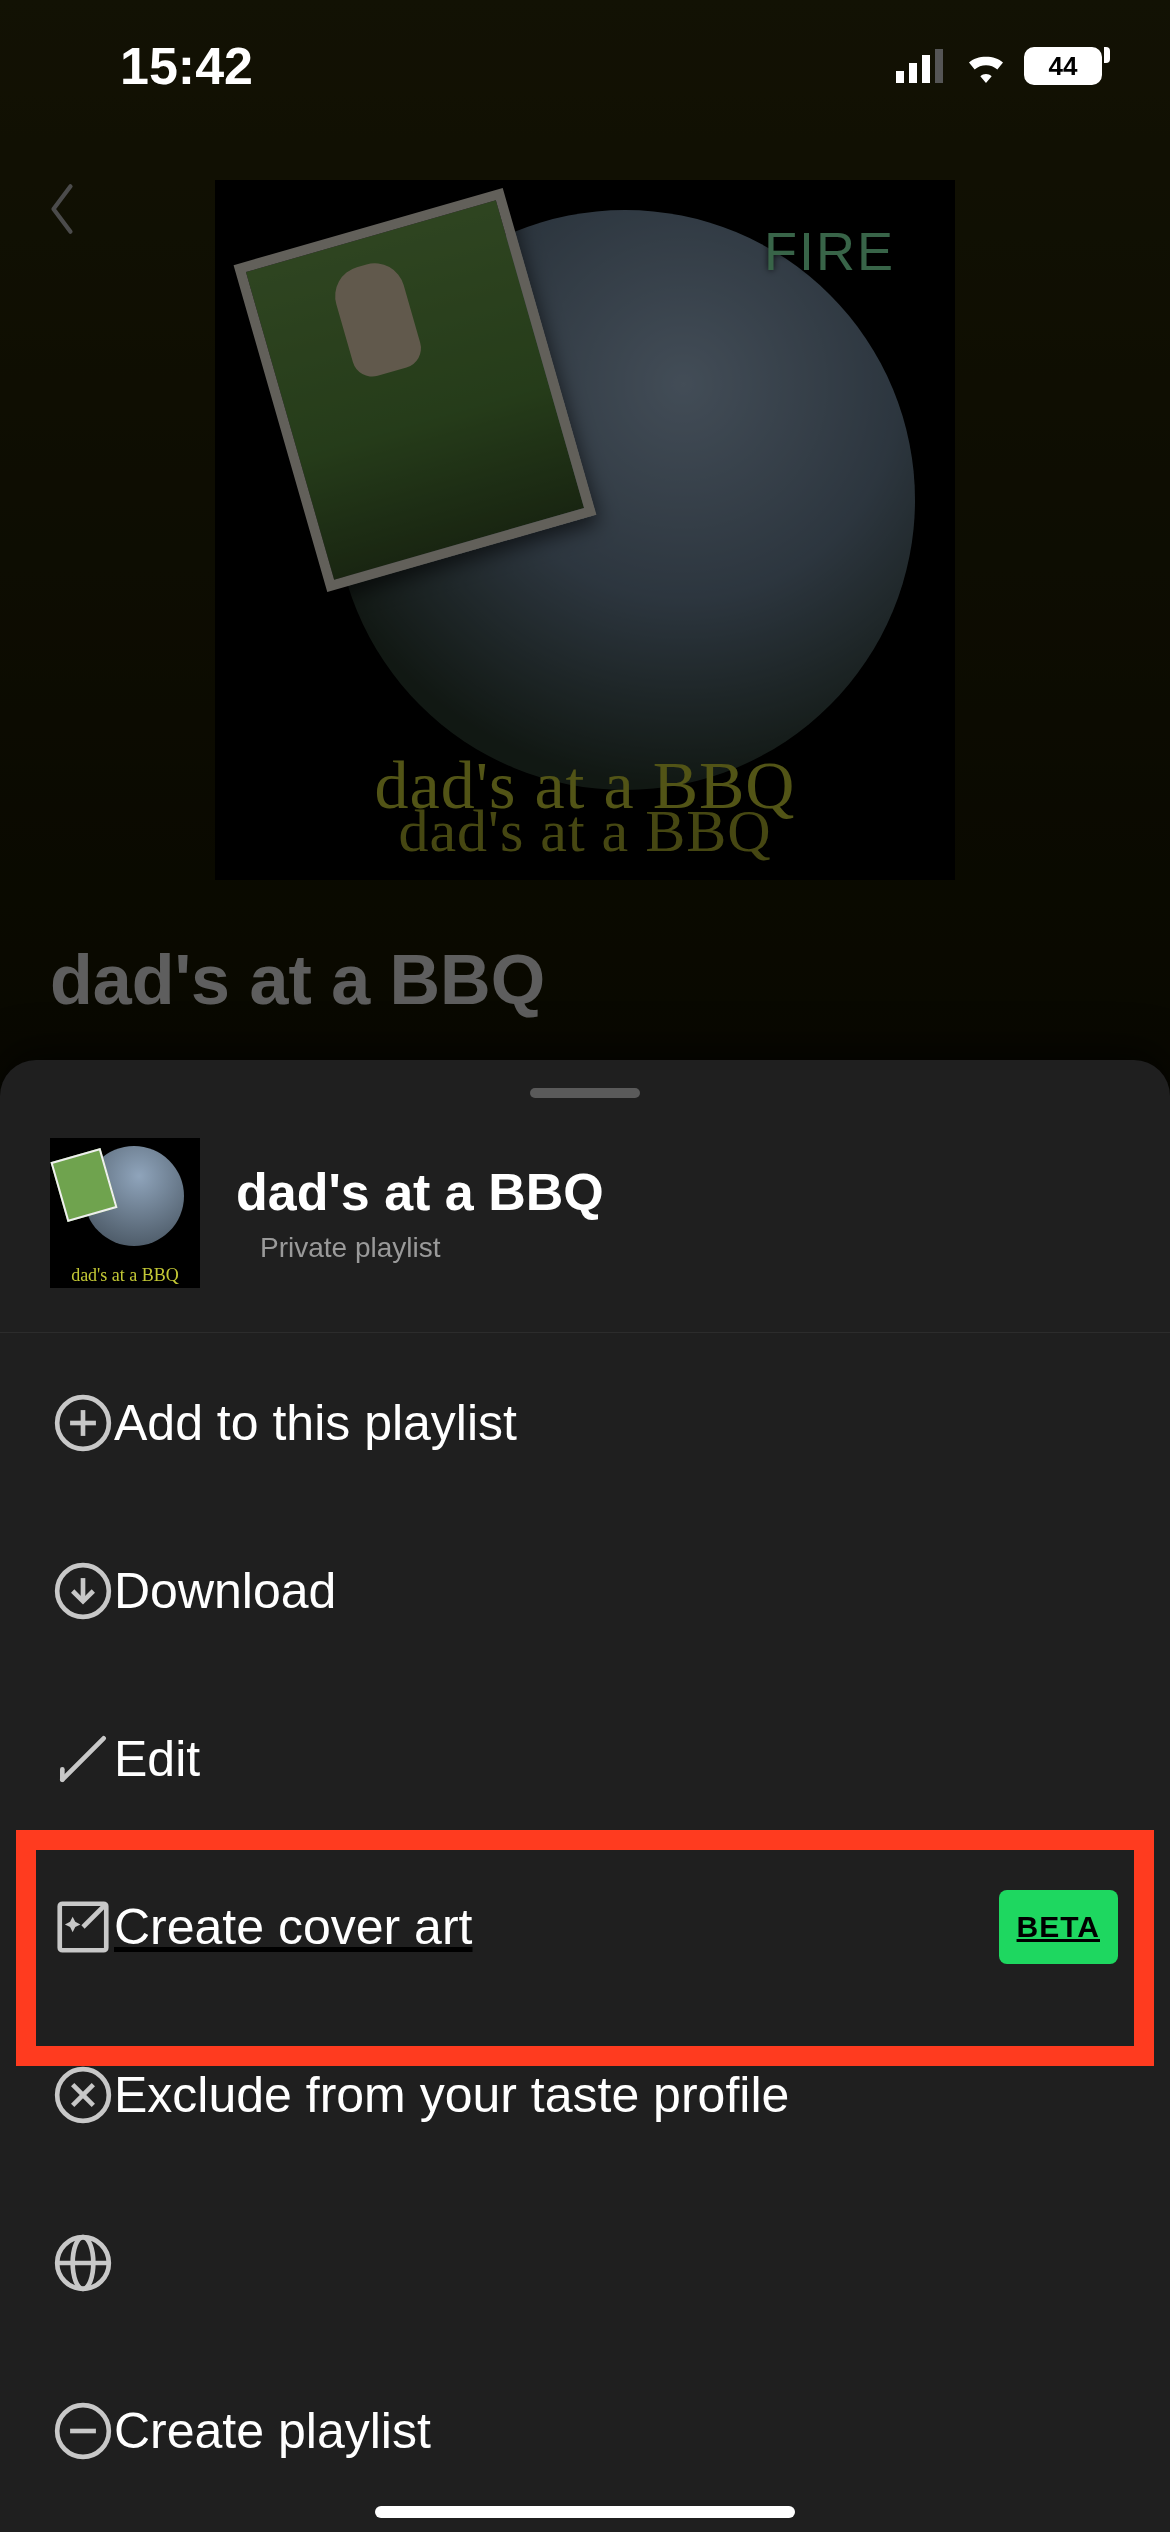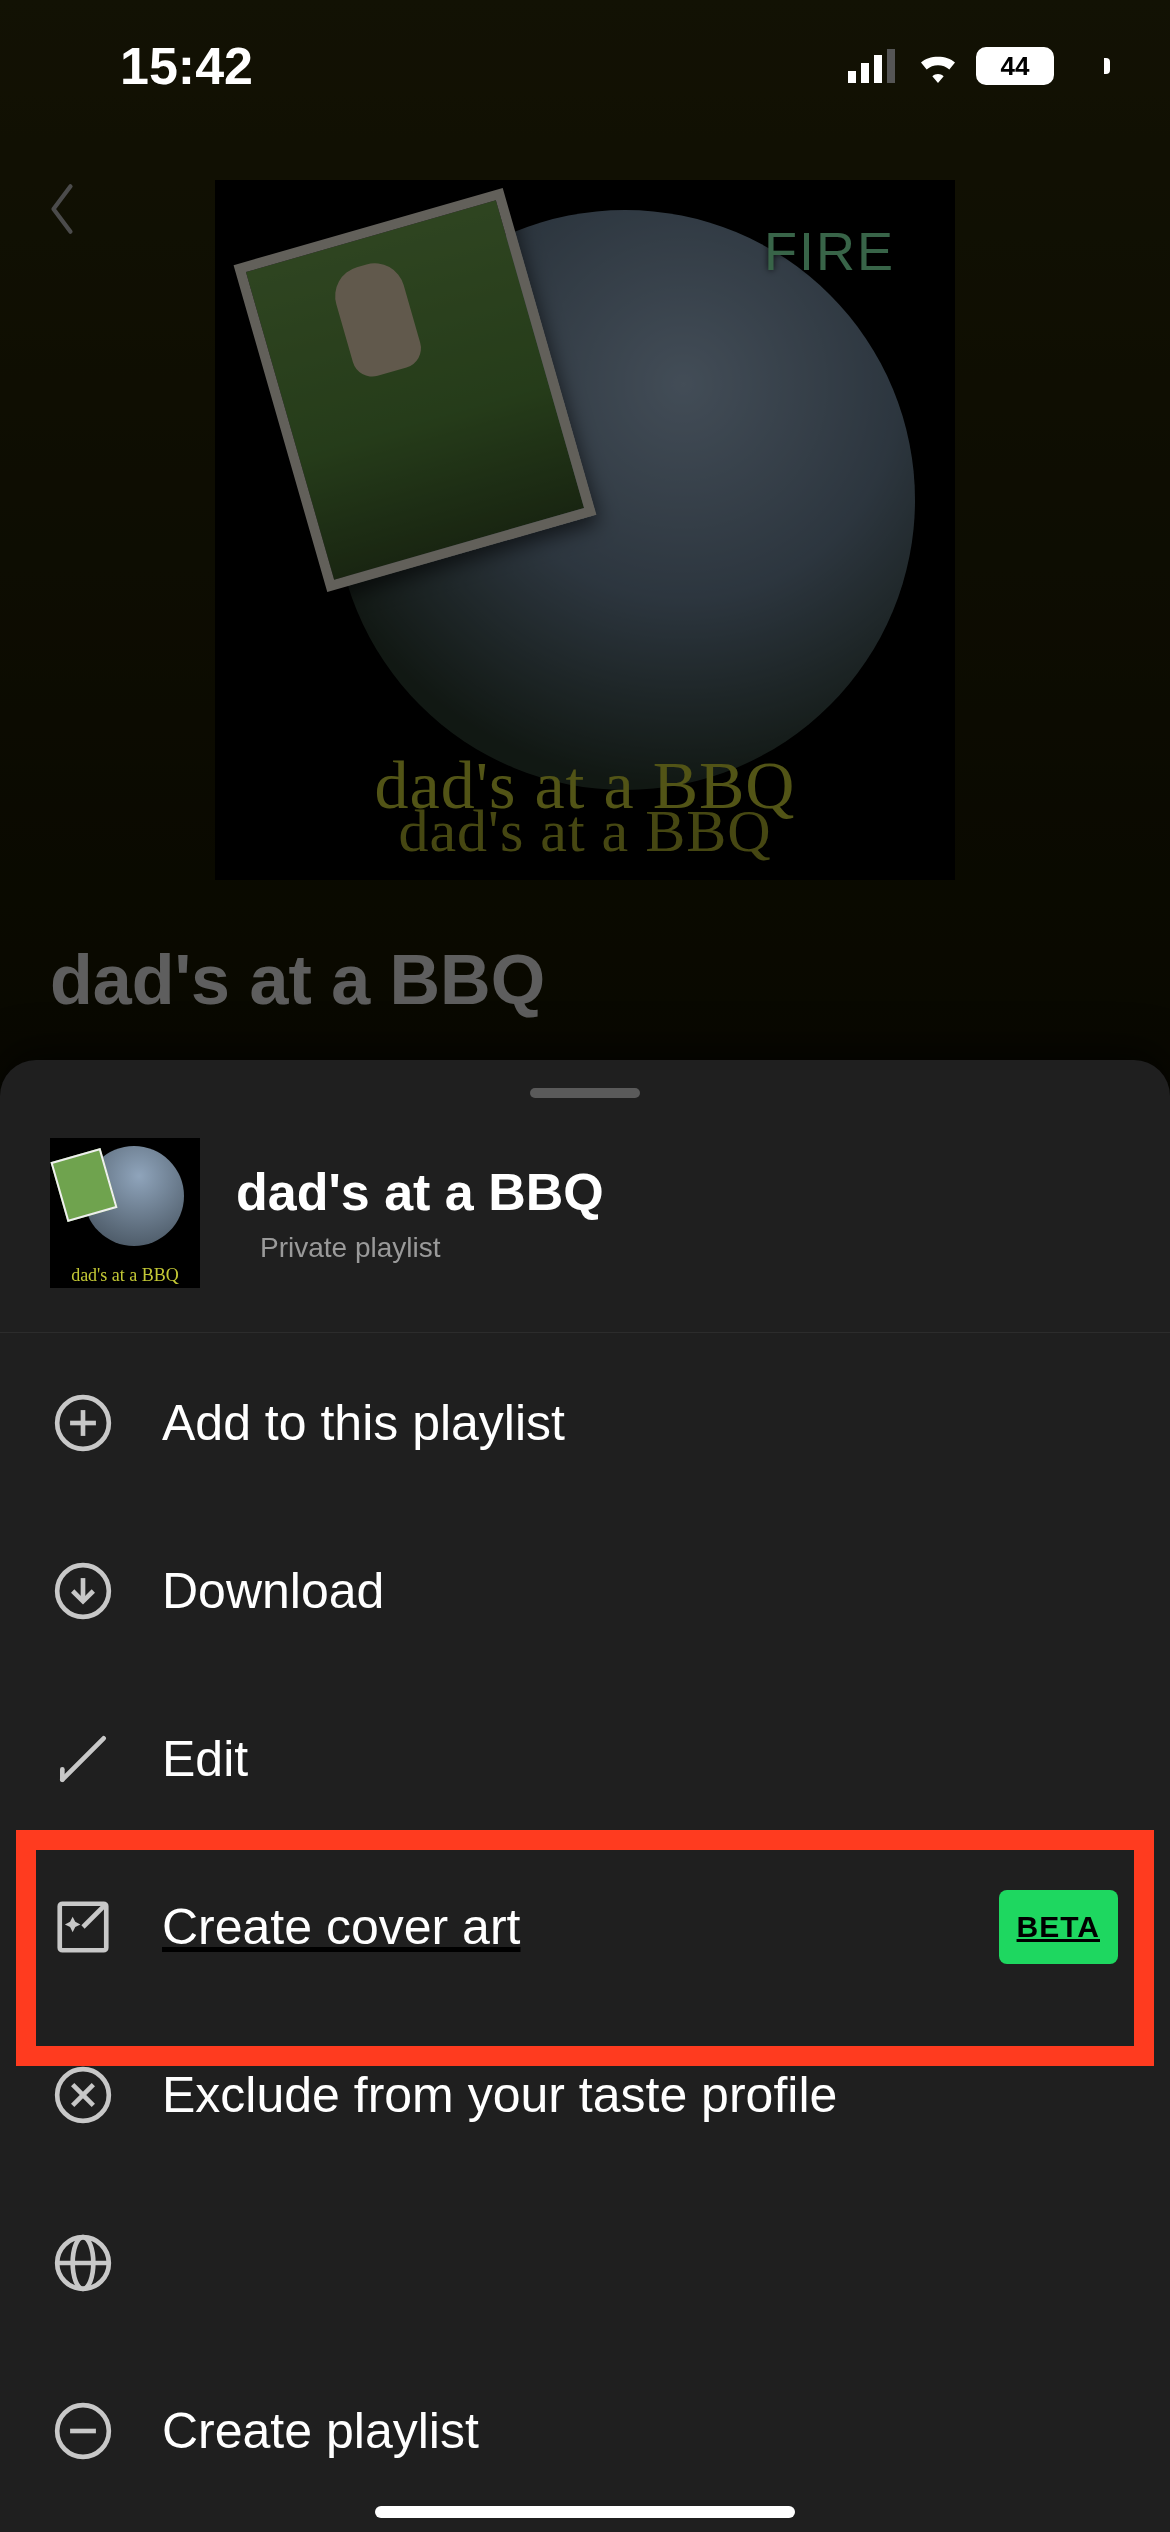--- a/index.html
+++ b/index.html
@@ -18,21 +18,21 @@
     display: flex;
     align-items: center;
     justify-content: space-between;
     padding: 12px 60px 0 120px;
     color: #fff;
   }
   .status-time { font-size: 52px; font-weight: 700; }
   .status-right { display: flex; align-items: center; gap: 14px; }
   .status-right svg { display: block; }
   .battery {
-    display: flex; align-items: center; gap: 48px;
+    display: flex; 
   }
   .battery-body {
     width: 78px; height: 38px; border: 3px solid #fff; border-radius: 10px; position: relative; background: #fff;
     display: flex; align-items: center; justify-content: center;
   }
   .battery-num { font-size: 26px; font-weight: 700; color: #000; z-index: 2; }
   .battery-cap { width: 6px; height: 16px; background: #fff; border-radius: 0 4px 4px 0; margin-left: 2px; }
 
   
   .dim {
@@ -127,21 +127,21 @@
   .sheet-thumb .mini-text {
     position:absolute; bottom:6px; left:0; right:0; text-align:center;
     font-family: "Times New Roman", serif; color:#c3c835; font-size:18px; line-height:0.8;
   }
   .sheet-header-text { display:flex; flex-direction:column; gap:10px; }
   .sheet-title { color:#fff; font-size:52px; font-weight:700; }
   .sheet-sub { color:#9a9a9a; font-size:28px;margin-left:24px; }
 
   .menu { padding-top: 6px; }
   .menu-item {
-    display: flex; align-items: center; gap: 48px;
+    display: flex; align-items: center; 
     padding: 44px 52px;
     min-height: 168px;
   }
   .menu-icon {
     width: 62px; height: 62px; flex-shrink: 0;
     color: #c8c8c8;
     display:flex; align-items:center; justify-content:center;
   }
   .menu-icon svg { width:62px; height:62px; }
   .menu-label { color: #fff; font-size: 50px; font-weight: 500; flex: 1; }

